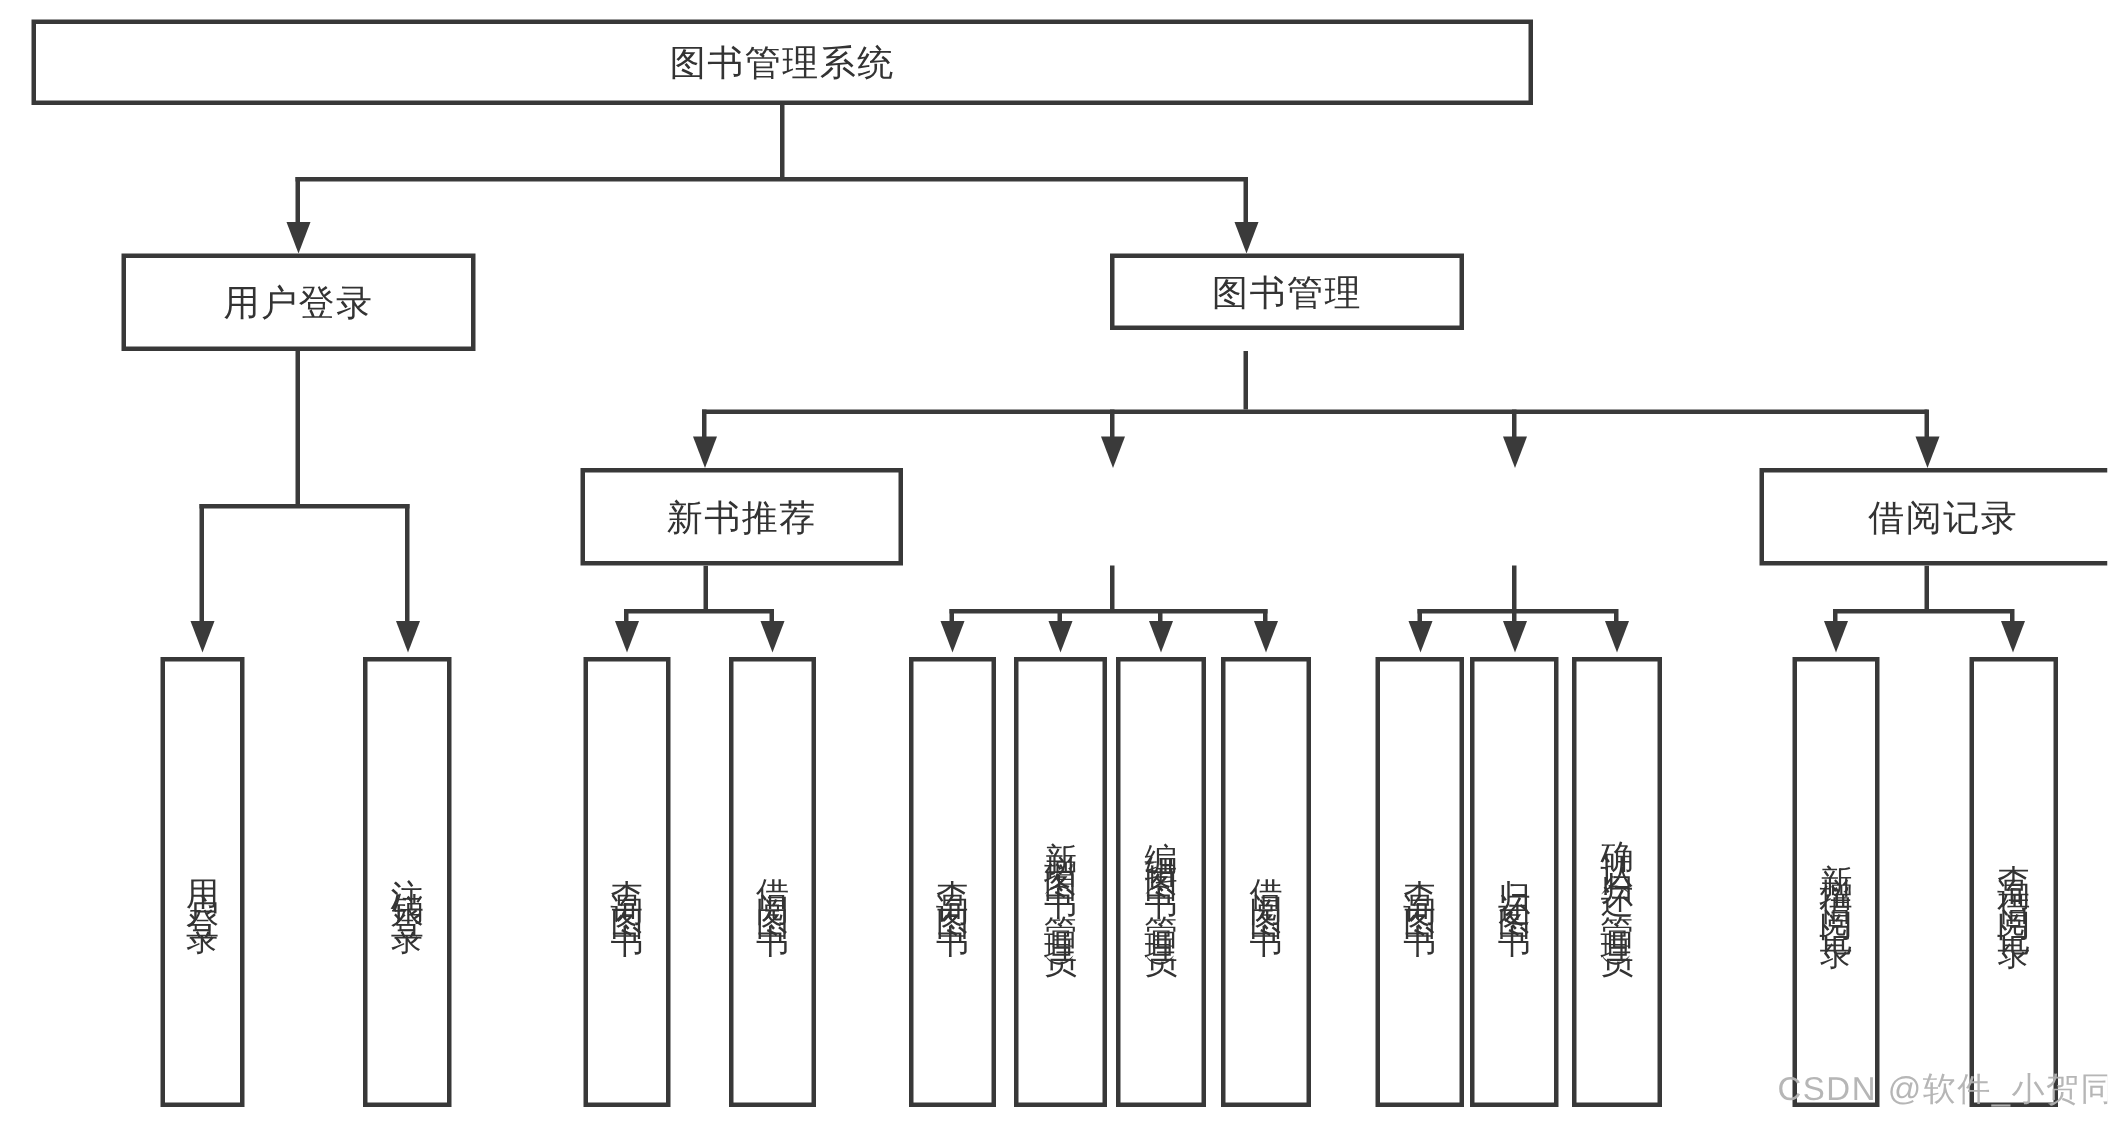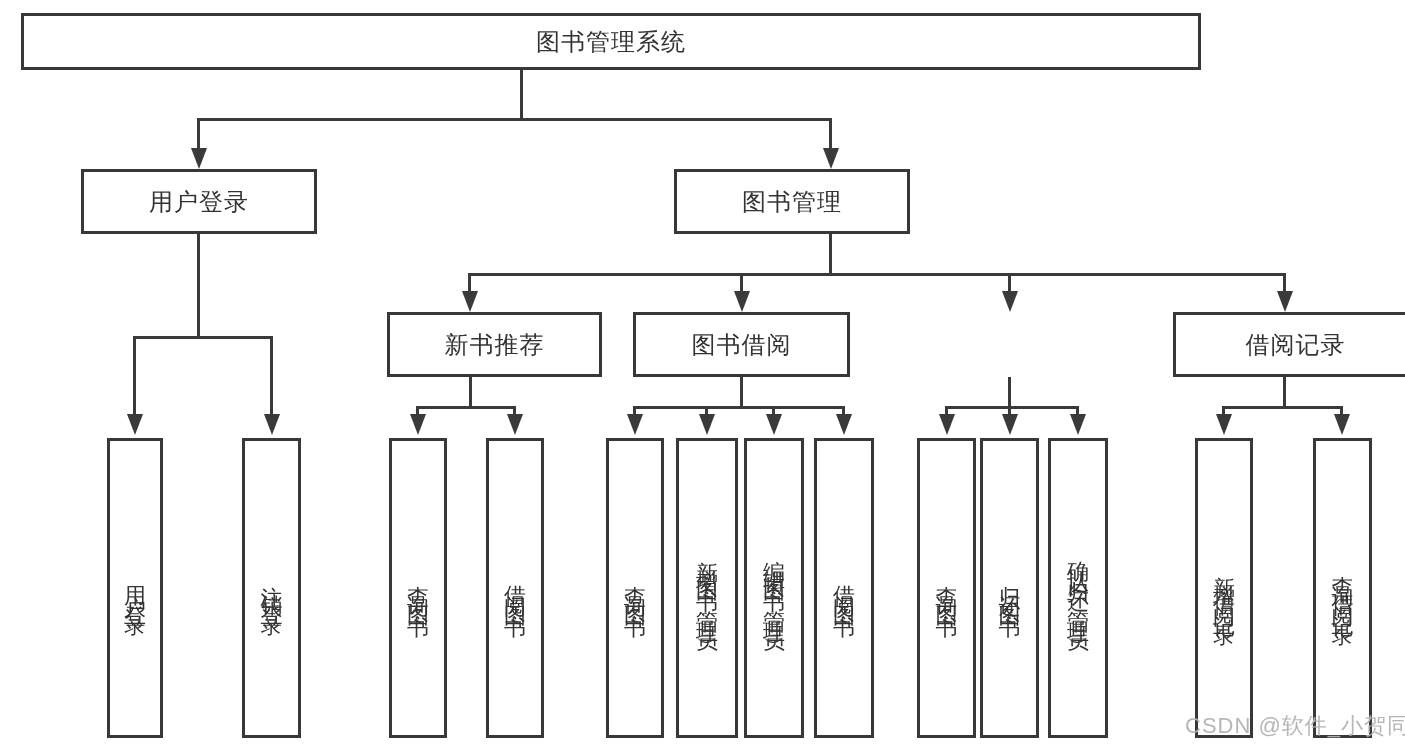--- a/index.html
+++ b/index.html
@@ -55,35 +55,35 @@
     z-index:5;
     white-space:nowrap;
     letter-spacing:1px;
   }
 </style>
 </head>
 <body>
 
 <div id="canvas">
 
-  <div class="box" style="left:21px;top:13px;width:1180px;height:57px;">
+  <div class="box" style="left:21px;top:13px;width:1001px;height:57px;">
     <span>图书管理系统</span>
   </div>
 
   <div class="vline" style="left:520px;top:70px;height:48px;"></div>
   <div class="hline" style="left:197px;top:118px;width:635px;"></div>
   <div class="vline" style="left:197px;top:118px;height:34px;"></div>
   <div class="arrowhead" style="left:191px;top:148px;"></div>
   <div class="vline" style="left:829px;top:118px;height:34px;"></div>
   <div class="arrowhead" style="left:823px;top:148px;"></div>
 
   <div class="box" style="left:81px;top:169px;width:236px;height:65px;">
     <span>用户登录</span>
   </div>
-  <div class="box" style="left:674px;top:169px;width:236px;height:65px;">
+  <div class="box" style="left:740px;top:169px;width:236px;height:51px;">
     <span>图书管理</span>
   </div>
 
   <div class="vline" style="left:197px;top:234px;height:102px;"></div>
   <div class="hline" style="left:133px;top:336px;width:140px;"></div>
   <div class="vline" style="left:133px;top:336px;height:82px;"></div>
   <div class="arrowhead" style="left:127px;top:414px;"></div>
   <div class="vline" style="left:270px;top:336px;height:82px;"></div>
   <div class="arrowhead" style="left:264px;top:414px;"></div>
 
@@ -93,23 +93,20 @@
   <div class="arrowhead" style="left:462px;top:291px;"></div>
   <div class="vline" style="left:740px;top:273px;height:22px;"></div>
   <div class="arrowhead" style="left:734px;top:291px;"></div>
   <div class="vline" style="left:1008px;top:273px;height:22px;"></div>
   <div class="arrowhead" style="left:1002px;top:291px;"></div>
   <div class="vline" style="left:1283px;top:273px;height:22px;"></div>
   <div class="arrowhead" style="left:1277px;top:291px;"></div>
 
   <div class="box" style="left:363px;top:312px;width:215px;height:65px;margin-left:24px;">
     <span>新书推荐</span>
-  </div>
-  <div class="box" style="left:633px;top:312px;width:217px;height:65px;">
-    <span>图书借阅</span>
   </div>
   <div class="box" style="left:1173px;top:312px;width:245px;height:65px;">
     <span>借阅记录</span>
   </div>
 
   <div class="vline" style="left:469px;top:377px;height:29px;"></div>
   <div class="hline" style="left:416px;top:406px;width:100px;"></div>
   <div class="vline" style="left:416px;top:406px;height:12px;"></div>
   <div class="arrowhead" style="left:410px;top:414px;"></div>
   <div class="vline" style="left:513px;top:406px;height:12px;"></div>

